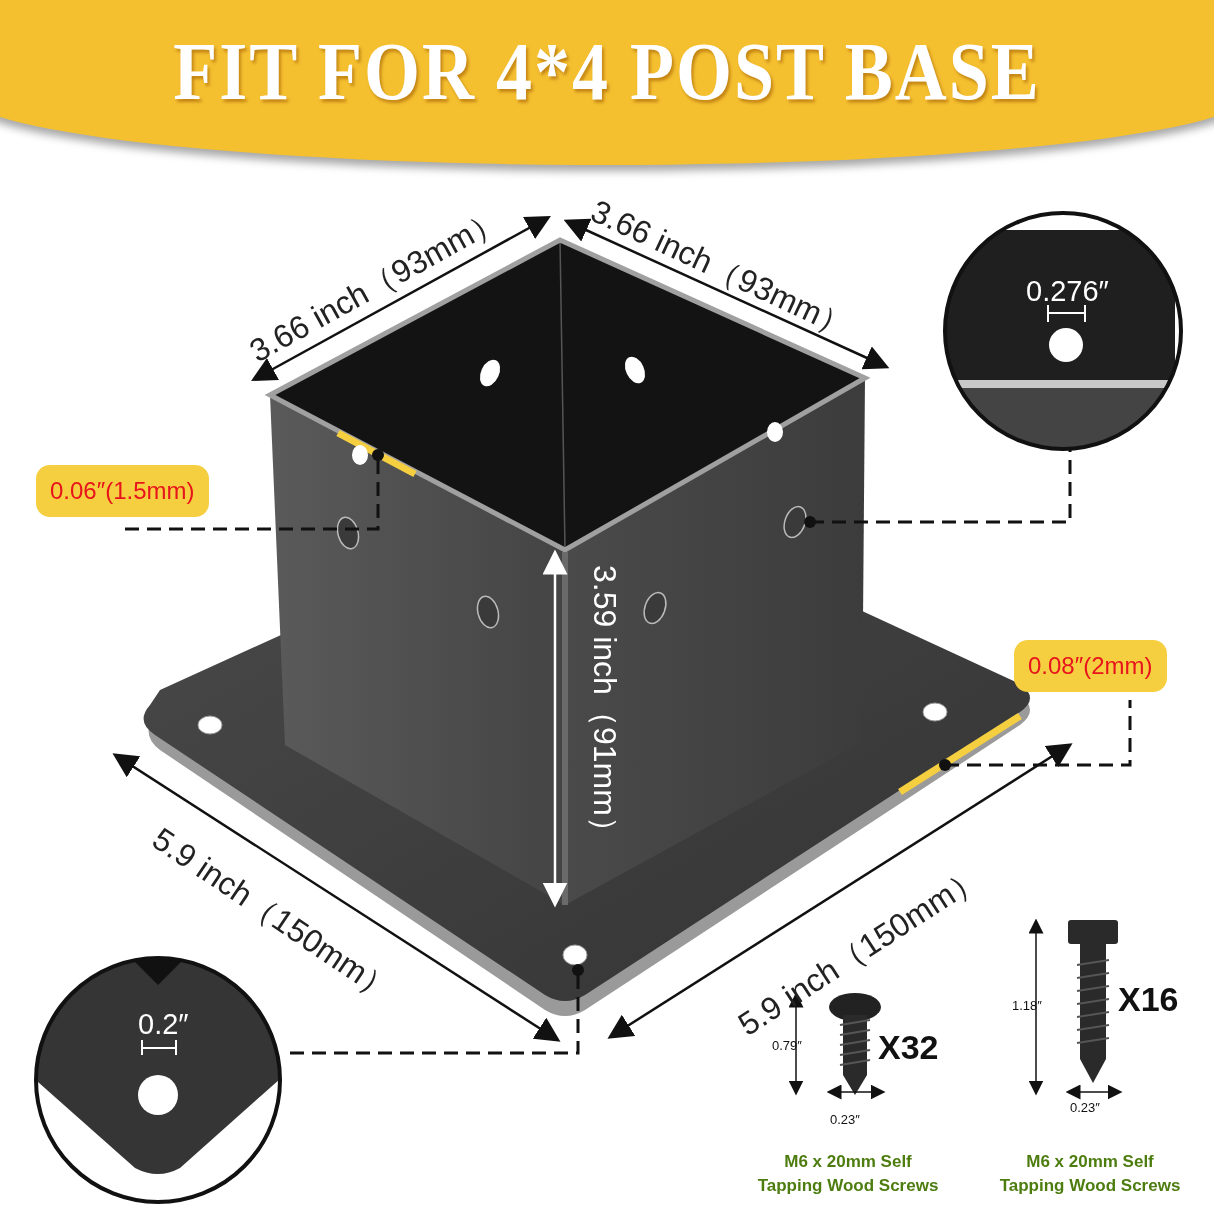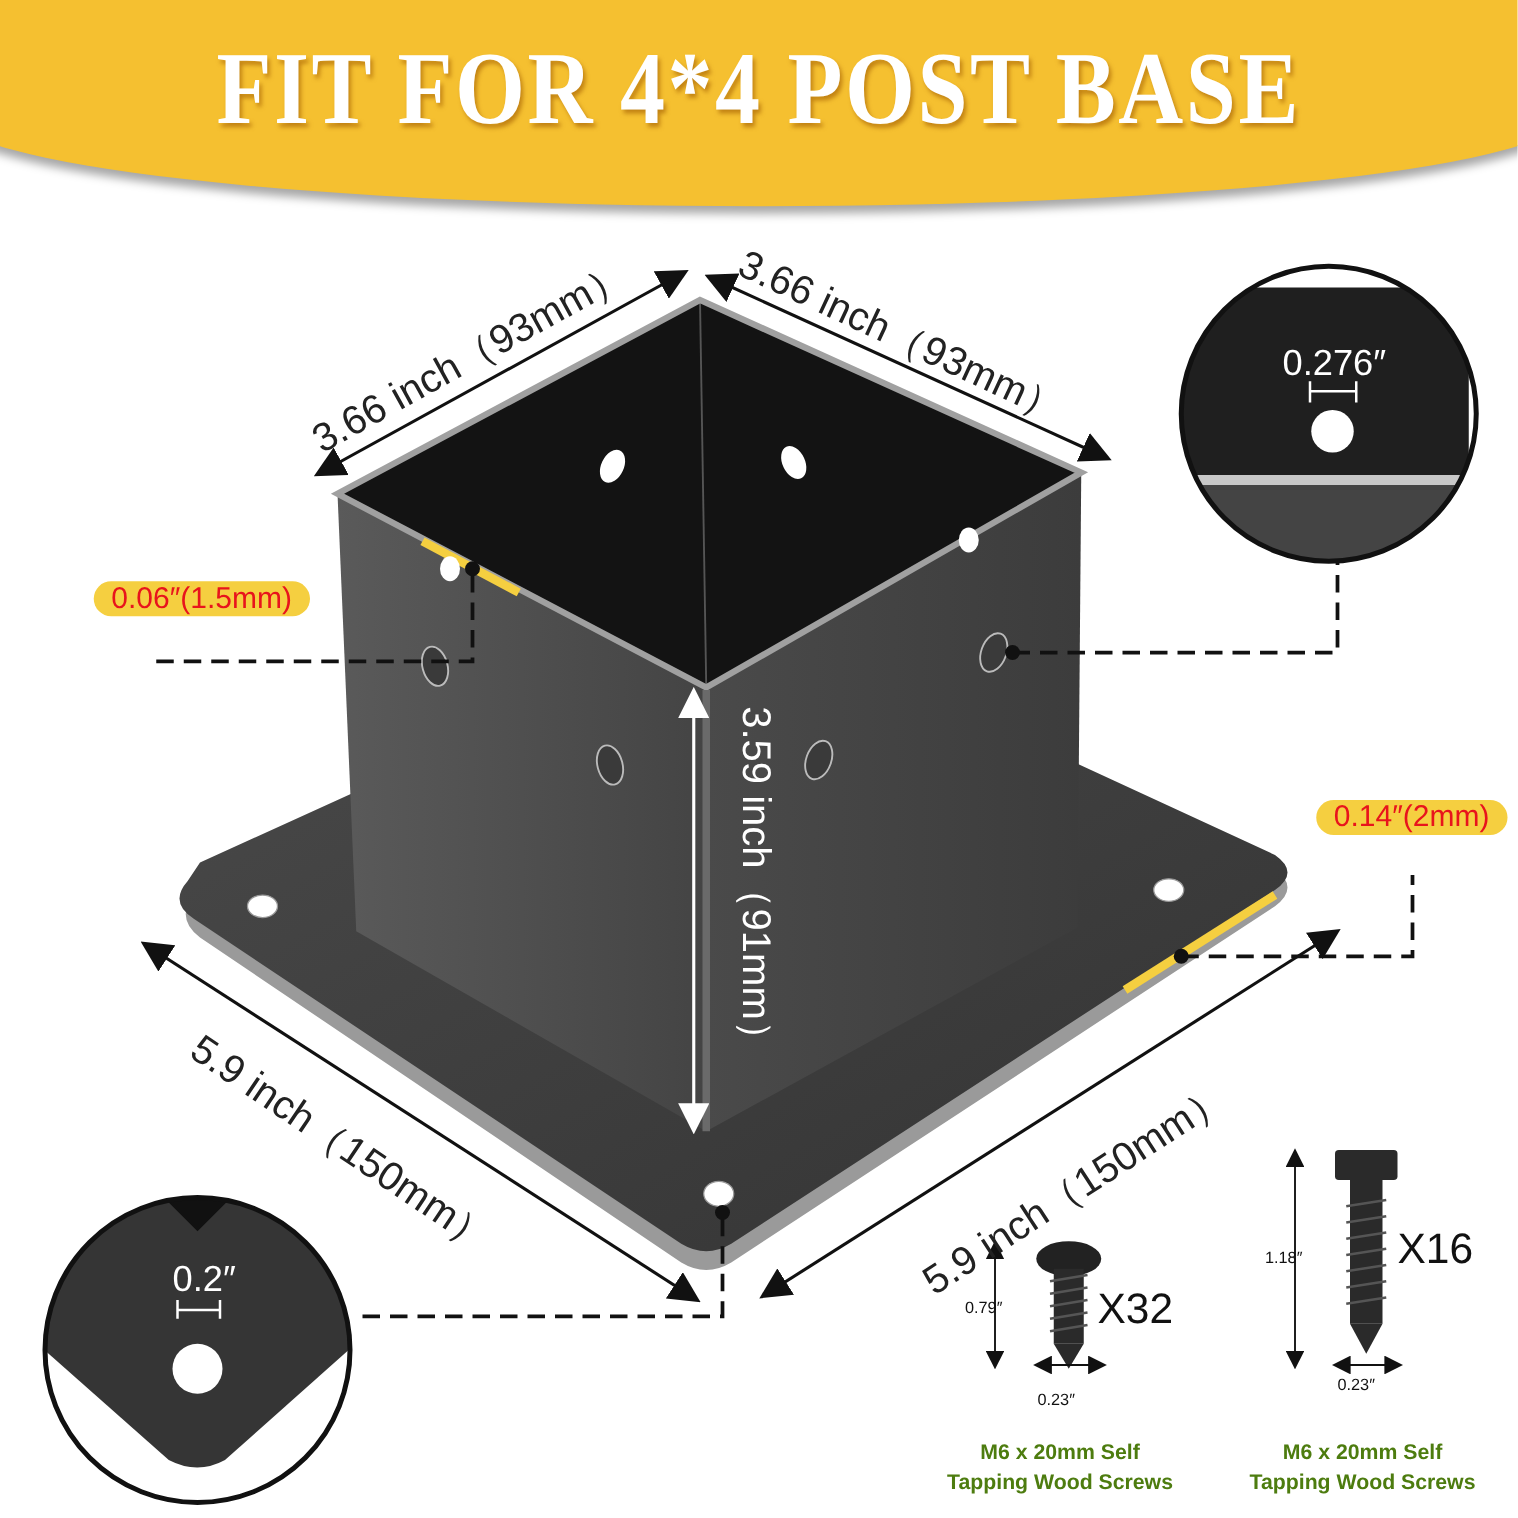--- a/index.html
+++ b/index.html
@@ -15,25 +15,25 @@
     font-family: "Liberation Serif", "DejaVu Serif", serif; font-weight: bold;
     font-size: 72px; color: #ffffff; letter-spacing: 2px;
     text-shadow: 2px 3px 3px rgba(160,90,0,0.6);
     transform: scaleY(1.15);
   }
   svg.art { position: absolute; left: 0; top: 0; }
   .dim { position: absolute; font-size: 32px; color: #222; white-space: nowrap; transform-origin: 0 0; }
   .dim.white { color: #ffffff; }
   .callout-badge {
     position: absolute; background: #f5cf40; border-radius: 14px;
-    color: #e8141c; font-size: 24px; padding: 0 14px; white-space: nowrap; margin-left: 39px;
+    color: #e8141c; font-size: 24px; padding: 12px 14px; white-space: nowrap;
   }
   .zoom-label { position: absolute; color: #fff; font-size: 29px; }
   .screw-label { position: absolute; font-size: 13px; color: #111; }
-  .qty { position: absolute; font-size: 34px; font-weight: normal; color: #111; }
+  .qty { position: absolute; font-size: 34px; font-weight: bold; color: #111; }
   .caption { position: absolute; font-size: 17px; font-weight: bold; color: #4d7c0f; text-align: center; line-height: 24px; white-space: nowrap; }
 </style>
 </head>
 <body>
 
 <div class="banner"></div>
 <div class="banner-title">FIT FOR 4*4 POST BASE</div>
 
 <svg class="art" width="1214" height="1214" viewBox="0 0 1214 1214">
   <defs>
@@ -171,21 +171,21 @@
   <line x1="1073" y1="1092" x2="1115" y2="1092" stroke="#111" stroke-width="1.5" marker-start="url(#ah)" marker-end="url(#ah)"></line>
 </svg>
 
 <div class="dim" style="left:242px; top:335px; transform: rotate(-29deg);">3.66 inch（93mm）</div>
 <div class="dim" style="left:602px; top:190px; transform: rotate(25deg);">3.66 inch（93mm）</div>
 <div class="dim white" style="left:626px; top:565px; transform: rotate(90deg);">3.59 inch（91mm）</div>
 <div class="dim" style="left:168px; top:818px; transform: rotate(34deg);">5.9 inch（150mm）</div>
 <div class="dim" style="left:730px; top:1010px; transform: rotate(-33deg);">5.9 inch（150mm）</div>
 
 <div class="callout-badge" style="left:36px; top:465px;">0.06″(1.5mm)</div>
-<div class="callout-badge" style="left:1014px; top:640px;">0.14″(2mm)</div>
+<div class="callout-badge" style="left:1014px; top:640px;">0.08″(2mm)</div>
 <div class="zoom-label" style="left:1026px; top:275px;">0.276″</div>
 <div class="zoom-label" style="left:138px; top:1008px;">0.2″</div>
 
 <div class="screw-label" style="left:772px; top:1038px;text-align:center;">0.79″</div>
 <div class="qty" style="left:878px; top:1028px;">X32</div>
 <div class="screw-label" style="left:830px; top:1112px;">0.23″</div>
 <div class="caption" style="left:738px; top:1150px; width:220px;">
   <div>M6 x 20mm Self</div>
   <div>Tapping Wood Screws</div>
 </div>

